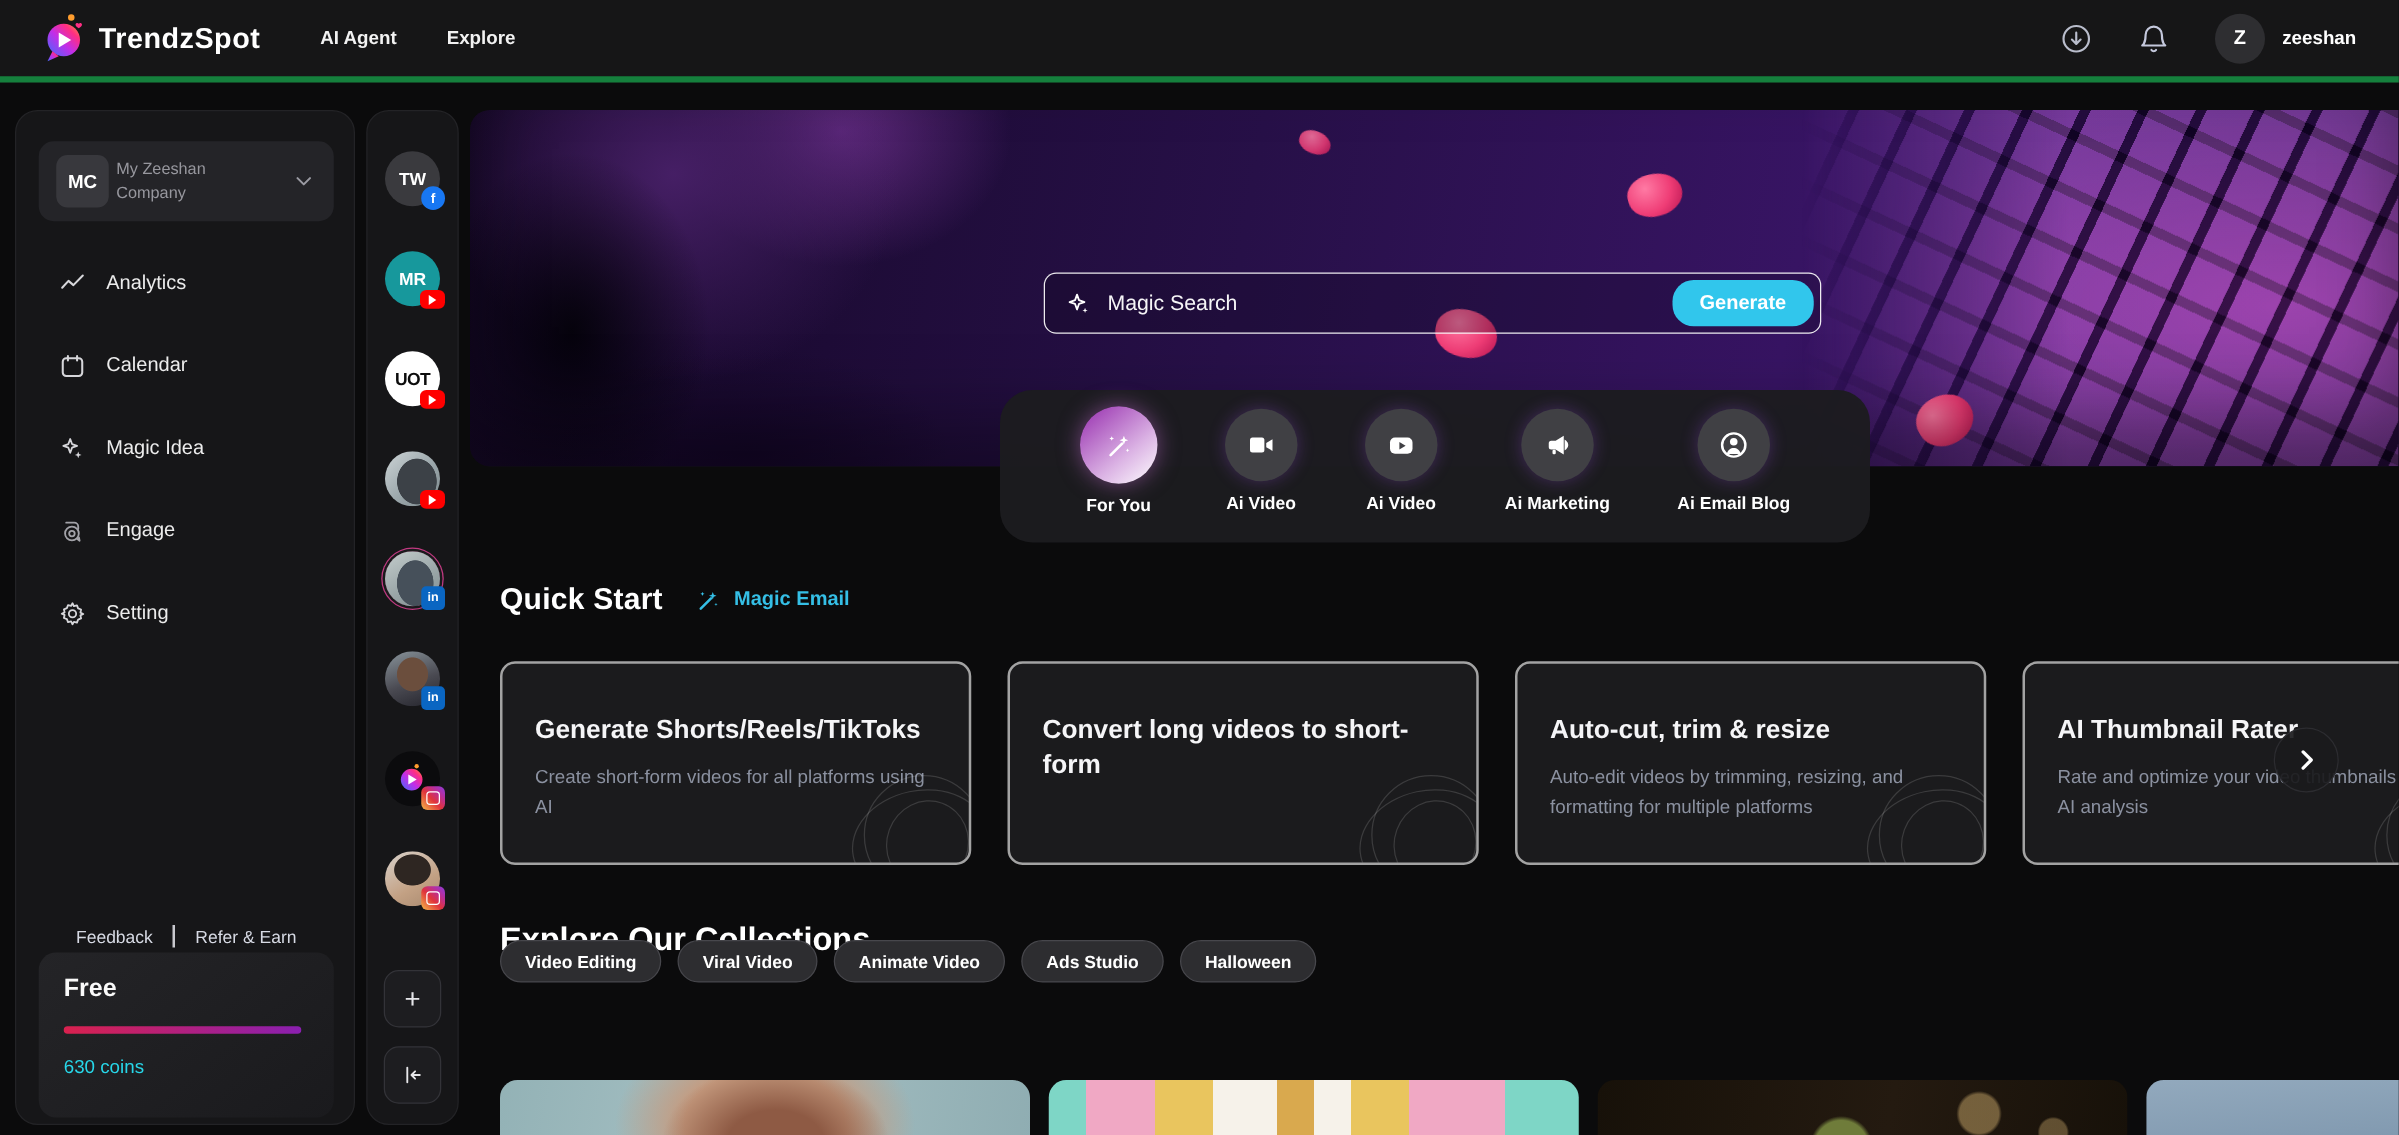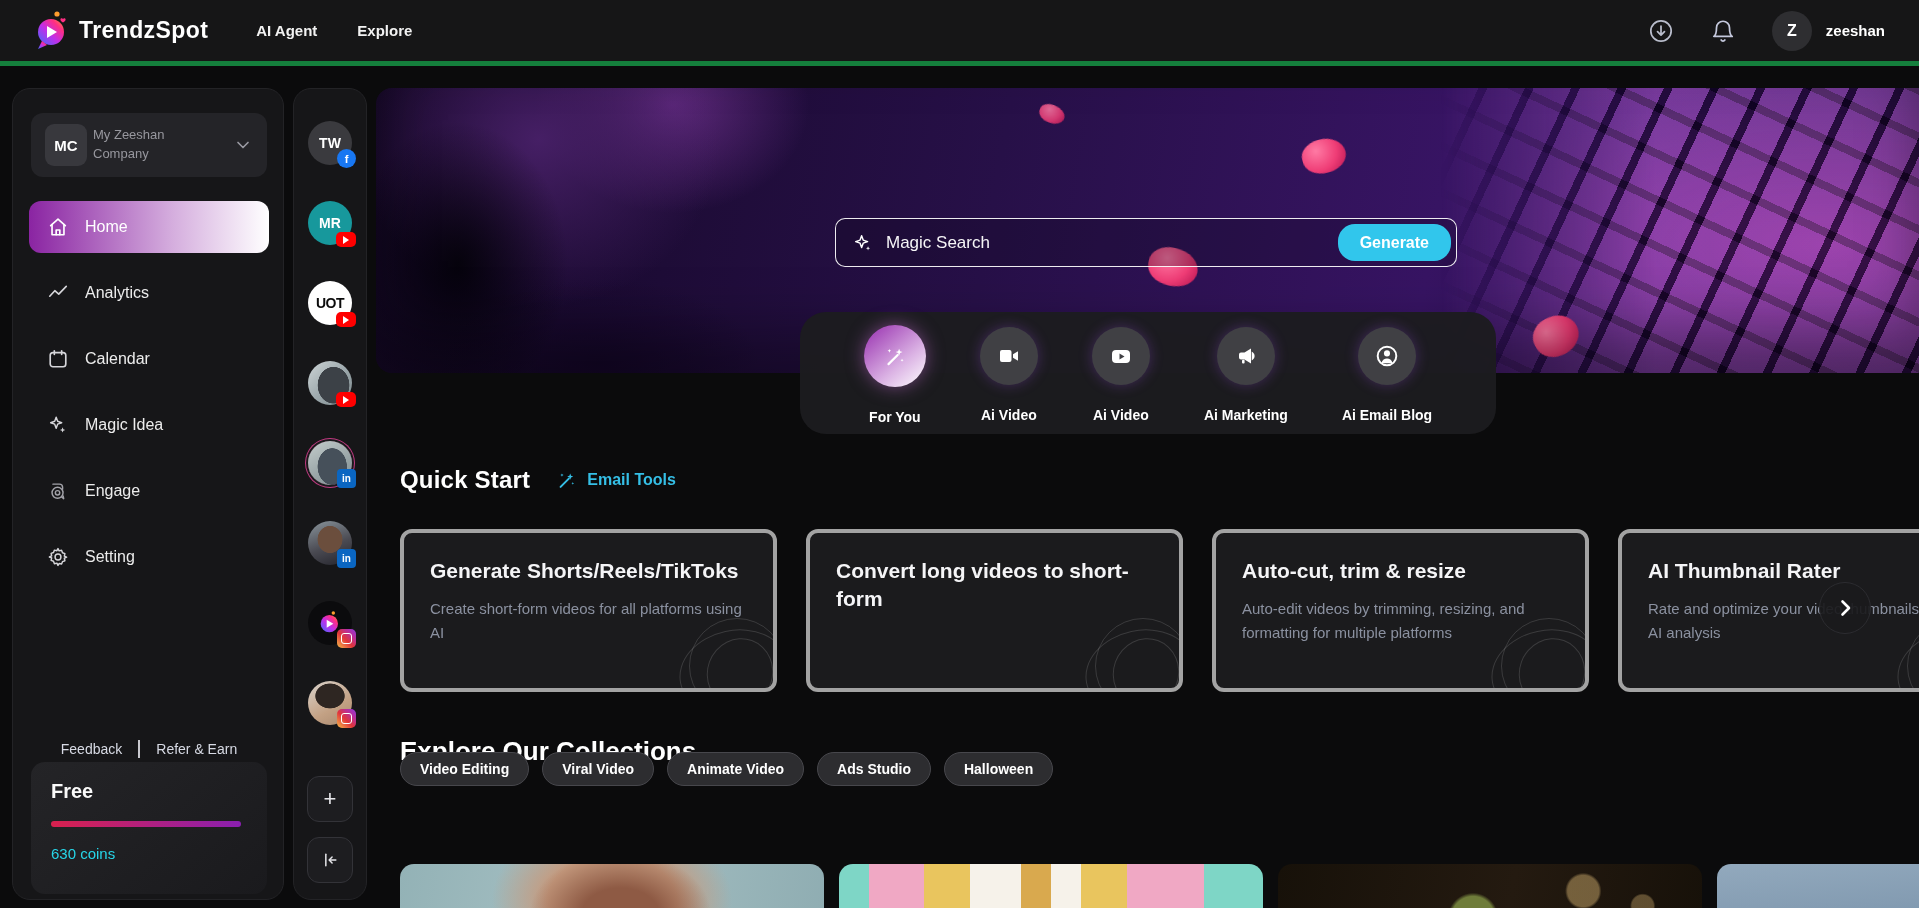--- a/index.html
+++ b/index.html
@@ -110,37 +110,37 @@
   .search-bar .sicon { width:22px; height:22px; color:#fff; display:flex; flex:none; }
   .search-input { flex:1; background:transparent; border:none; outline:none; color:#fff;
     font-size:17px; font-weight:500; font-family:"Liberation Sans",sans-serif; padding:0 12px; }
   .search-input::placeholder { color:rgba(255,255,255,.96); opacity:1; }
   .generate-btn { height:37px; padding:0 22px; border:none; border-radius:17px; background:#31c6ec;
     color:#fff; font-size:16px; font-weight:700; font-family:"Liberation Sans",sans-serif; cursor:pointer; }
 
   .cat-panel { position:absolute; left:424px; top:224px; width:696px; height:122px; z-index:6;
     background:rgba(28,28,31,.96); border-radius:26px; display:flex; align-items:flex-start;
     justify-content:center; gap:54px; padding-top:15px; }
-  .cat-item { display:flex; flex-direction:column; align-items:center; gap:22px; cursor:pointer; }
+  .cat-item { display:flex; flex-direction:column; align-items:center; gap:9px; cursor:pointer; }
   .cat-circle { width:58px; height:58px; border-radius:50%; background:#404044; display:flex;
     align-items:center; justify-content:center; color:#fff; box-shadow:0 0 14px rgba(168,85,247,.28); }
   .cat-item.active .cat-circle { width:62px; height:62px; margin-top:-2px;
     background:linear-gradient(140deg,#962cae 0%,#dbb3e4 62%,#ffffff 100%);
     box-shadow:0 0 18px rgba(186,104,200,.55); }
   .cat-label { font-size:14px; font-weight:600; color:#fff; white-space:nowrap; }
 
   .qs-head { position:absolute; left:24px; top:378px; display:flex; align-items:center; gap:26px; }
   .qs-title { font-size:24px; font-weight:800; color:#fff; letter-spacing:.2px; }
   .magic-tools { display:flex; align-items:center; gap:9px; color:#35bfe6; font-size:16px;
     font-weight:600; cursor:pointer; }
   .magic-tools .mticon { width:22px; height:22px; display:flex; }
 
   .cards-row { position:absolute; left:24px; top:441px; display:flex; gap:29px; }
   .qcard { position:relative; width:377px; height:163px; flex:none; background:#1b1b1d;
-    border:4px solid #a3a3a3; border-radius:12px; padding:24px 26px; overflow:hidden; cursor:pointer; }
+    border:2px solid #a3a3a3; border-radius:12px; padding:39px 26px; overflow:hidden; cursor:pointer; }
   .qcard-title { font-size:21px; font-weight:700; color:#f5f5f7; line-height:1.35; }
   .qcard-desc { margin-top:12px; font-size:15px; color:#8b91a0; line-height:1.55; max-width:320px; }
   .scribble { position:absolute; right:-26px; bottom:-30px; width:120px; height:110px; }
   .scribble i { position:absolute; border:1px solid rgba(255,255,255,.14); border-radius:50%; display:block; }
   .scribble i:nth-child(1){ width:96px; height:96px; left:10px; top:10px; }
   .scribble i:nth-child(2){ width:66px; height:70px; left:28px; top:30px; transform:rotate(20deg); }
   .scribble i:nth-child(3){ width:110px; height:84px; left:0; top:22px; transform:rotate(-12deg); }
   .next-btn { position:absolute; left:1443px; top:494px; width:52px; height:52px; border-radius:50%;
     background:rgba(26,26,28,.92); border:1px solid #2c2c30; color:#fff; display:flex;
     align-items:center; justify-content:center; z-index:8; cursor:pointer; }
@@ -219,30 +219,20 @@
     <div class="company-badge">MC</div>
     <div class="company-name">My Zeeshan Company</div>
     <span class="company-chevron">
       <svg viewBox="0 0 24 24" width="20" height="20" fill="none" stroke="currentColor" stroke-width="2" stroke-linecap="round" stroke-linejoin="round">
           <polyline points="6 9 12 15 18 9"></polyline>
         </svg>
     </span>
   </div>
 
   <div class="nav-list">
-    <div class="nav-item active">
-      <span class="nicon">
-        <svg viewBox="0 0 24 24" width="22" height="22" fill="none" stroke="currentColor" stroke-width="1.8" stroke-linecap="round" stroke-linejoin="round">
-          <path d="M4 10.5L12 3.5l8 7"></path>
-            <path d="M5.5 9.3V20.5h13V9.3"></path>
-            <path d="M10 20.5v-5.2h4v5.2"></path>
-        </svg>
-        </span>
-      <span>Home</span>
-    </div>
     <div class="nav-item">
       <span class="nicon">
         <svg viewBox="0 0 24 24" width="22" height="22" fill="none" stroke="currentColor" stroke-width="1.8" stroke-linecap="round" stroke-linejoin="round">
           <polyline points="3 15.5 8.5 9.5 12.8 13.2 21 4.8"></polyline>
         </svg>
         </span>
       <span>Analytics</span>
     </div>
     <div class="nav-item">
       <span class="nicon">
@@ -430,21 +420,21 @@
     <span class="qs-title">Quick Start</span>
     <span class="magic-tools">
       <span class="mticon">
         <svg viewBox="0 0 24 24" width="22" height="22" fill="none" stroke="#35bfe6" stroke-width="2.2" stroke-linecap="round">
           <path d="M5 19.5L14 10.5"></path>
           <path d="M15.5 5l.9 2.4 2.4.9-2.4.9-.9 2.4-.9-2.4-2.4-.9 2.4-.9z" fill="#35bfe6" stroke="none"></path>
           <path d="M6.5 4.8l.5 1.3 1.3.5-1.3.5-.5 1.3-.5-1.3-1.3-.5 1.3-.5z" fill="#35bfe6" stroke="none"></path>
           <path d="M18.3 14.3l.4 1.1 1.1.4-1.1.4-.4 1.1-.4-1.1-1.1-.4 1.1-.4z" fill="#35bfe6" stroke="none"></path>
         </svg>
       </span>
-      <span>Email Tools</span>
+      <span>Magic Email</span>
     </span>
   </div>
 
   <div class="cards-row">
     <div class="qcard">
       <div class="qcard-title">Generate Shorts/Reels/TikToks</div>
       <div class="qcard-desc">Create short-form videos for all platforms using AI</div>
       <div class="scribble">
           <i></i>
           <i></i>

